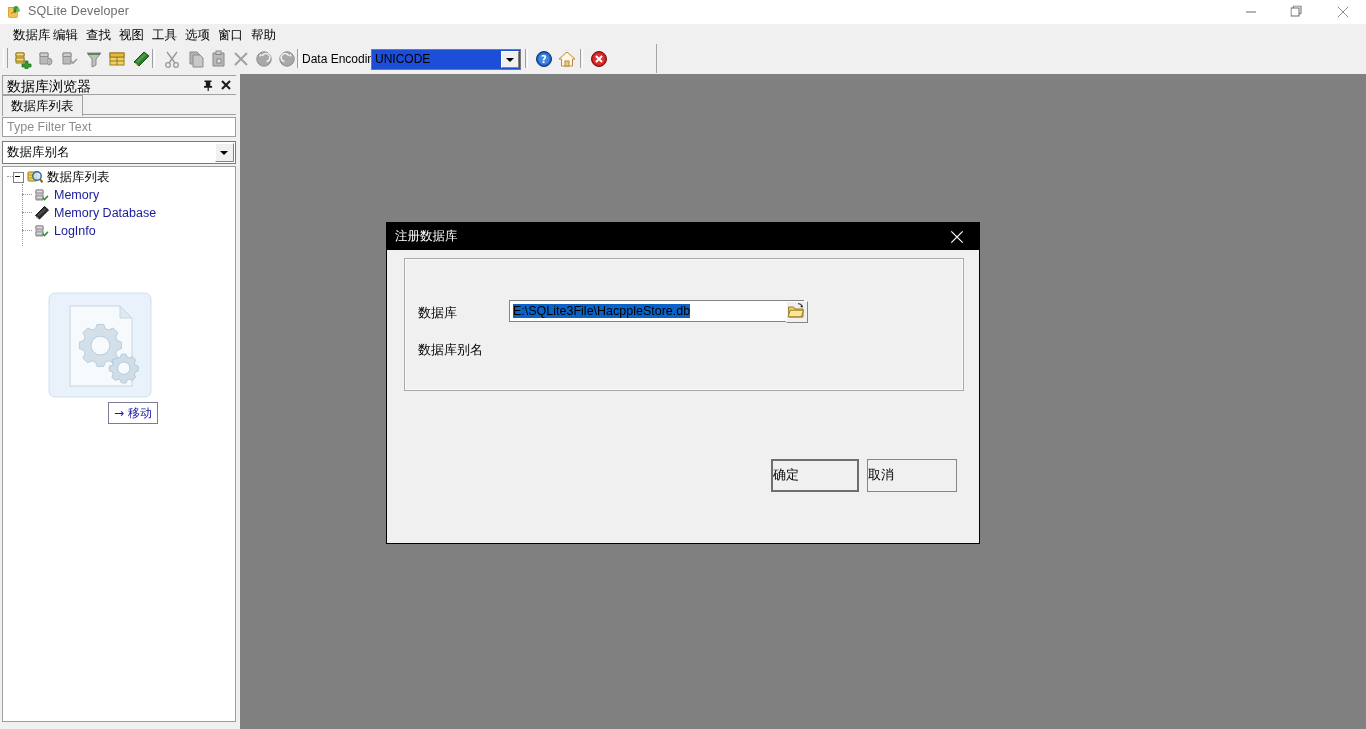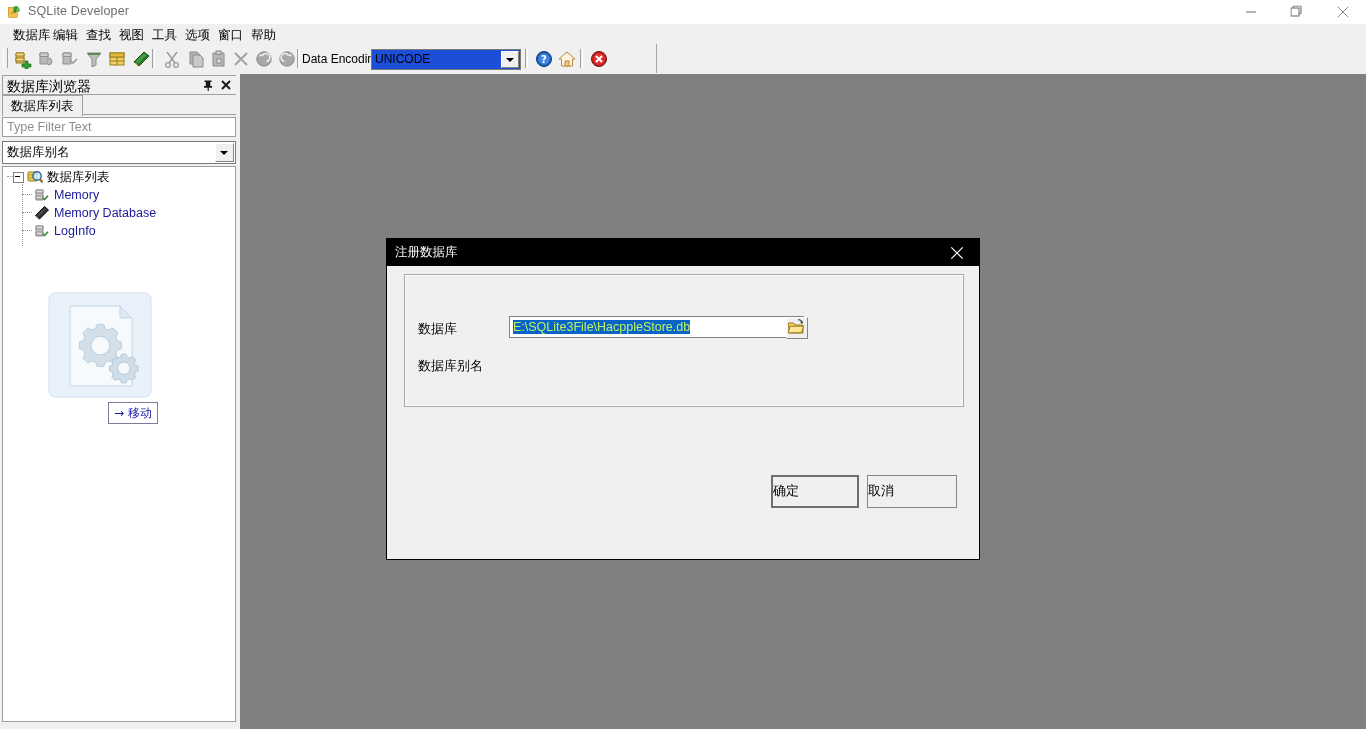--- a/index.html
+++ b/index.html
@@ -93,36 +93,36 @@
   .ghost-badge{position:absolute;left:108px;top:402px;height:20px;padding:0 5px;
         background:#fff;border:1px solid #7c7c96;font-size:12px;color:#1a1aa8;
         line-height:20px;white-space:nowrap;font-family:"DejaVu Sans",sans-serif;}
 
   .dockresize{position:absolute;left:236px;top:74px;width:4px;height:655px;background:#f0f0f0;cursor:ew-resize;}
 
   
   .mdi{position:absolute;left:241px;top:74px;width:1125px;height:655px;background:#808080;}
 
   
-  .dlg{position:absolute;left:386px;top:238px;width:594px;height:322px;
+  .dlg{position:absolute;left:386px;top:222px;width:594px;height:322px;
        background:#f0f0f0;border:1px solid #000;box-sizing:border-box;}
   .dlg-title{position:absolute;left:0;top:0;width:592px;height:27px;background:#000;}
   .dlg-title-text{position:absolute;left:8px;top:5px;font-size:12.5px;color:#fff;
                   font-family:"DejaVu Sans",sans-serif;}
   .dlg-close{position:absolute;right:0;top:0;width:44px;height:27px;cursor:default;}
   .dlg-close svg{position:absolute;left:50%;top:50%;transform:translate(-50%,-50%);}
   .dlg-body{position:absolute;left:0;top:27px;width:592px;height:221px;background:#f0f0f0;}
   .groupbox{position:absolute;left:17px;top:8px;width:560px;height:133px;
             border:1px solid #a9a9a9;background:#f0f0f0;box-sizing:border-box;}
   .groupbox .gb-inner{position:absolute;left:0;top:0;right:0;bottom:0;border:1px solid #fbfbfb;}
   .fld-label{position:absolute;font-size:13px;font-family:"DejaVu Sans",sans-serif;color:#000;}
   .txtbox{position:absolute;background:#fff;border:1px solid #838383;box-sizing:border-box;}
   .txtbox .tval{position:absolute;left:3px;top:3px;font-size:12.5px;
                 font-family:"Liberation Sans",sans-serif;color:#000;white-space:nowrap;}
-  .txtbox .tval.sel{background:#0a64c8;color:#bef264;}
+  .txtbox .tval.sel{background:#0a64c8;color:#000000;}
   .caret{position:absolute;width:1px;background:#000;}
   .browse-btn{position:absolute;width:20px;height:20px;background:#f0f0f0;
               border:1px solid #fff;border-right-color:#848484;border-bottom-color:#848484;cursor:default;}
   .dlgbtn{position:absolute;height:33px;background:#f0f0f0;border:1px solid #868686;
           font-size:13px;font-family:"DejaVu Sans",sans-serif;color:#000;cursor:default;
           box-sizing:border-box;}
   .dlgbtn.default{border:2px solid #6e6e6e;}
   .dlgbtn span{display:block;width:100%;text-align:left;line-height:29px;}
   .dlgbtn.default span{line-height:27px;}
 </style>

